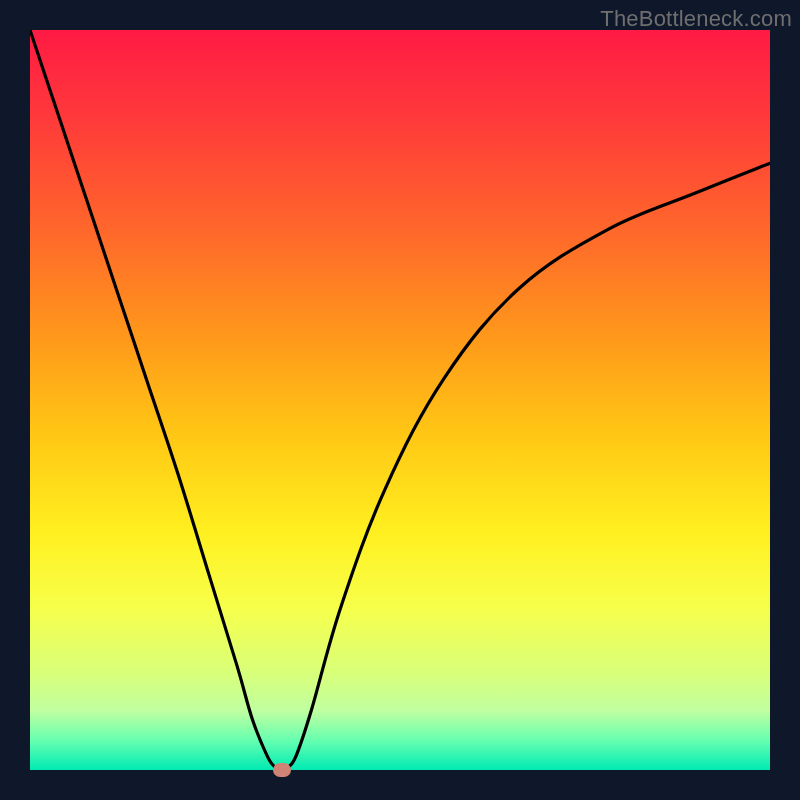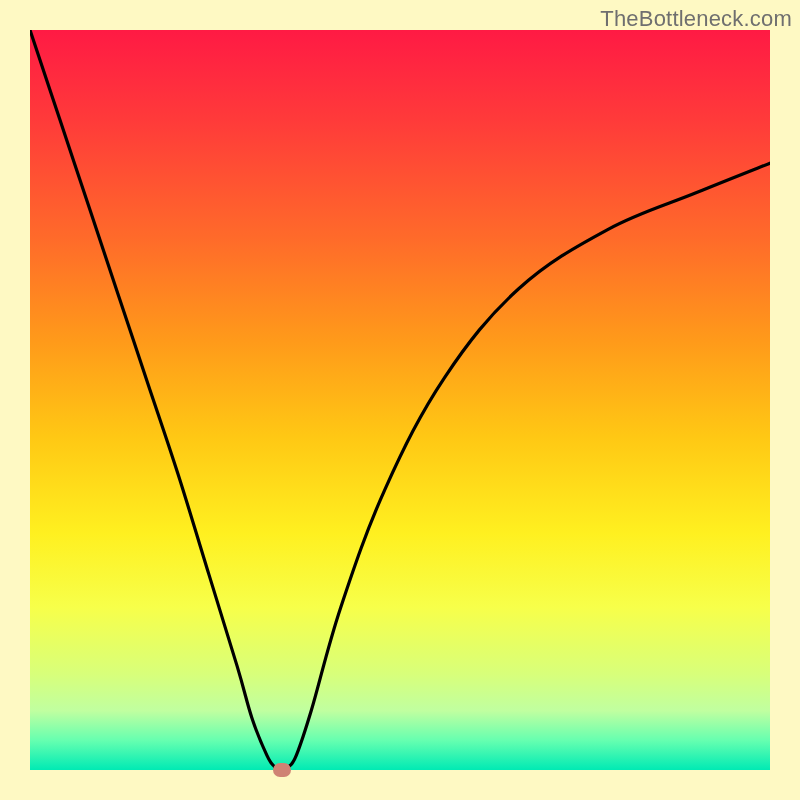--- a/index.html
+++ b/index.html
@@ -8,21 +8,21 @@
     width: 800px;
     height: 800px;
     overflow: hidden;
     background: #000;
     font-family: Arial, Helvetica, sans-serif;
   }
   .frame {
     position: relative;
     width: 800px;
     height: 800px;
-    background: #fef9c3;
+    background: #0f172a;
   }
   .plot-area {
     position: absolute;
     left: 30px;
     top: 30px;
     width: 740px;
     height: 740px;
     background: linear-gradient(
       to bottom,
       #ff1a44 0%,

